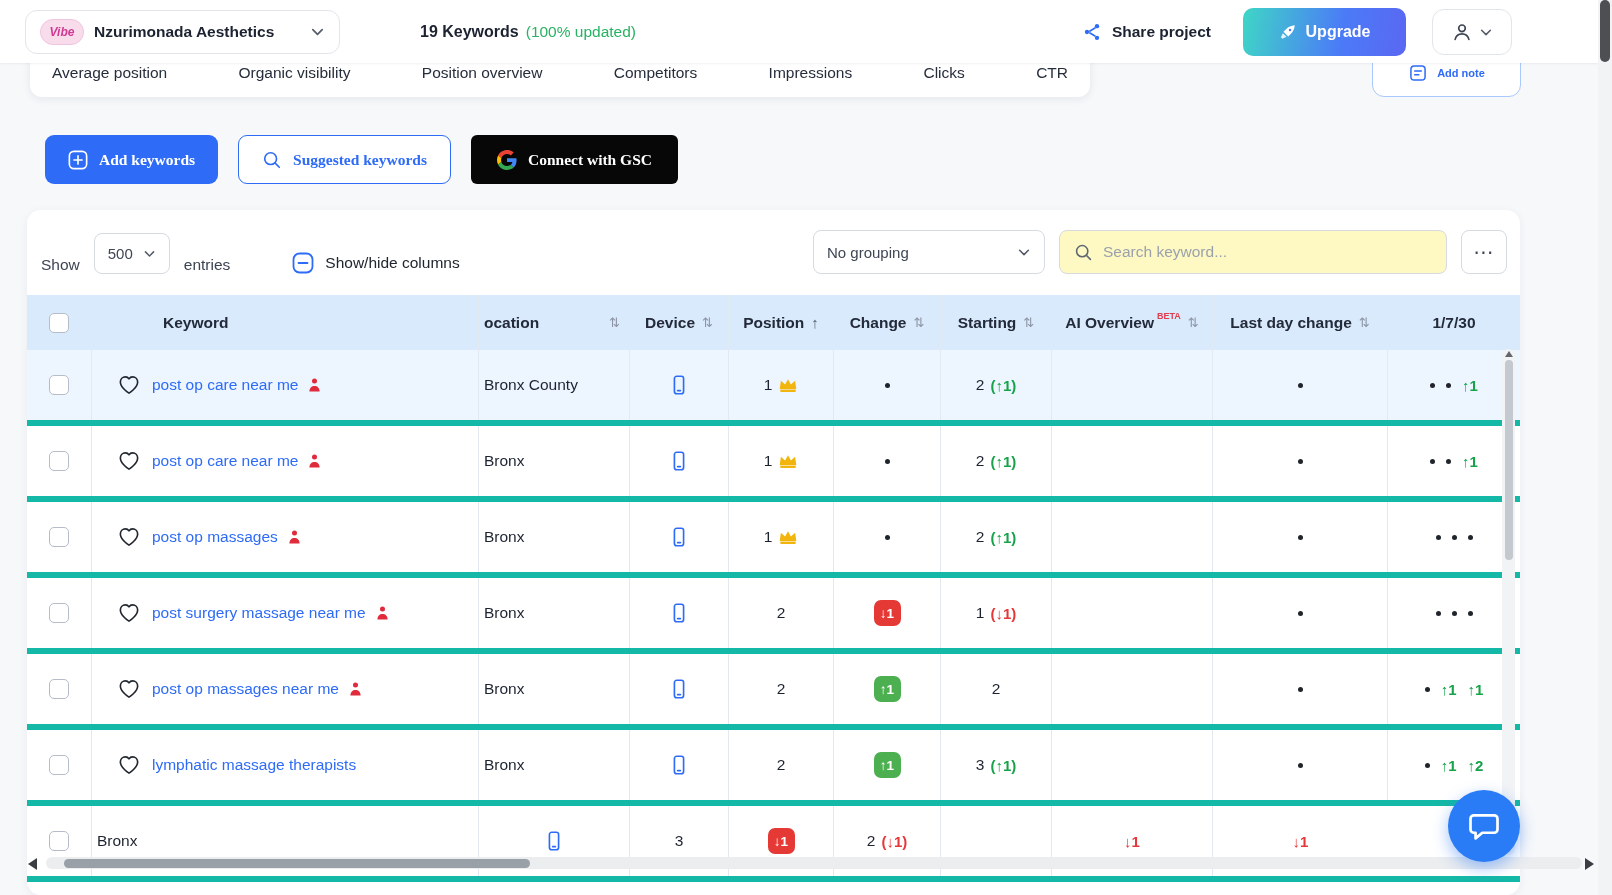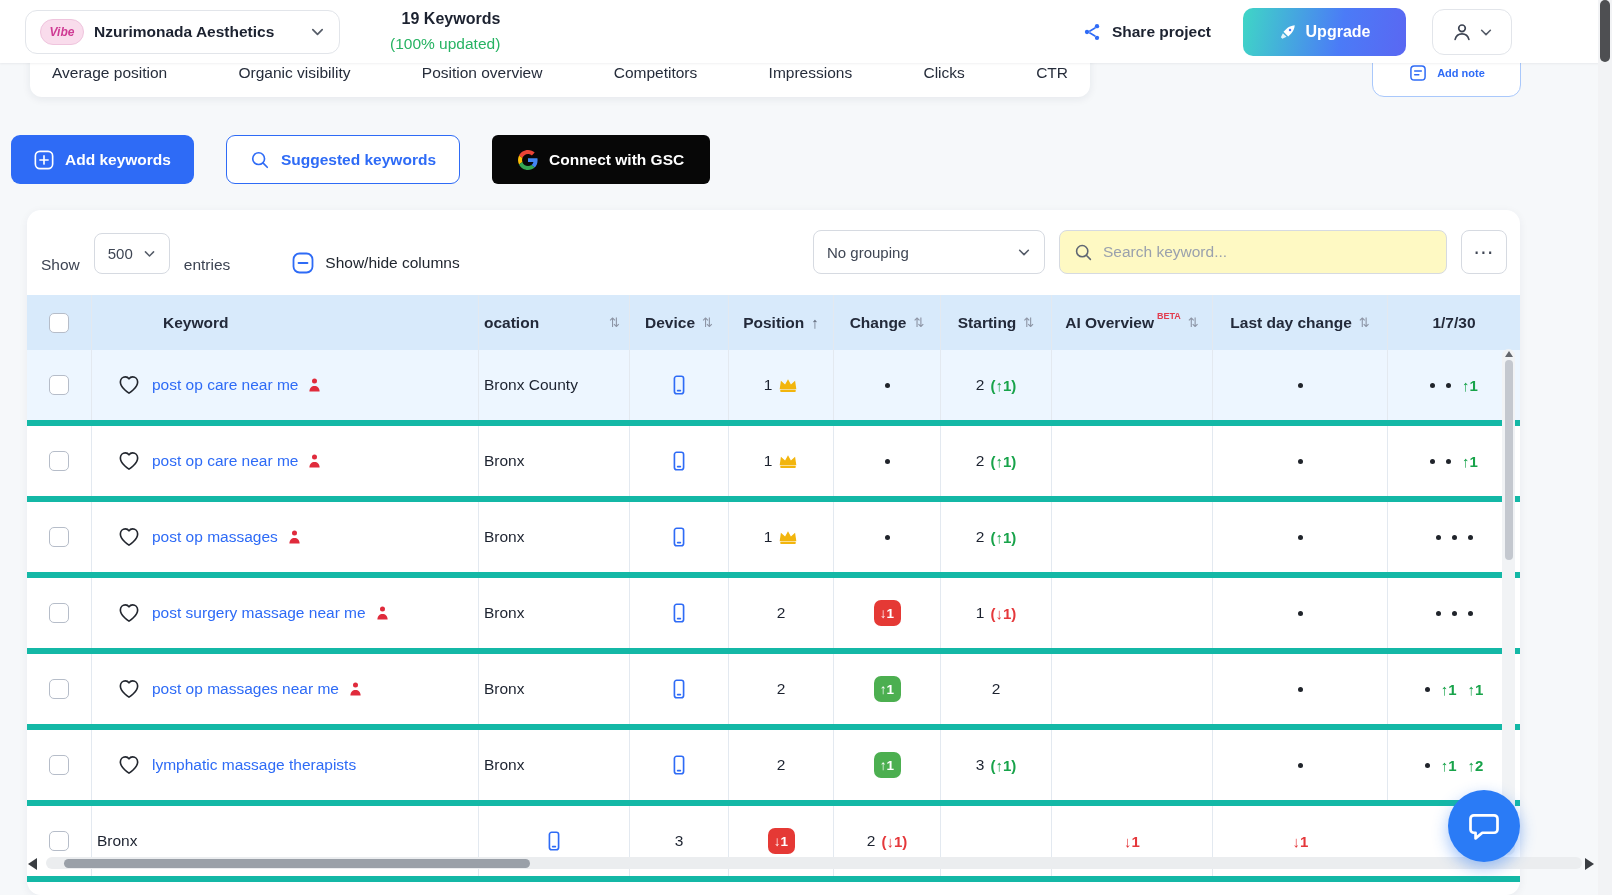--- a/index.html
+++ b/index.html
@@ -19,21 +19,21 @@
     width:315px; height:44px; border:1px solid #e2e5ea; border-radius:12px;
     display:flex; align-items:center; padding:0 14px; gap:10px; background:#fff; cursor:pointer;
   }
   .logo-pill {
     min-width:44px; height:26px; border-radius:13px; background:#f9dcec; border:1px solid #efc4dd;
     display:flex; align-items:center; justify-content:center;
     font-size:12px; font-weight:700; font-style:italic; color:#cf3b94;
   }
   .project-name { font-size:15.5px; font-weight:600; color:#1c2230; }
   .project-select .chev { margin-left:auto; }
-  .kw-summary { margin-left:50px; font-size:16px; display:flex; gap:7px; align-items:flex-end;flex-direction:column; }
+  .kw-summary { margin-left:80px; font-size:16px; display:flex; gap:7px; align-items:flex-start; }
   .kw-count { font-weight:600; color:#1c2230; }
   .kw-updated { color:#27b363; font-weight:500; font-size:15.5px; }
   .share-btn { margin-left:auto; display:flex; align-items:center; gap:10px; font-size:15.5px; font-weight:600; color:#1c2230; cursor:pointer; }
   .upgrade-btn {
     margin-left:32px; width:163px; height:48px; border-radius:10px; border:none; cursor:pointer;
     background:linear-gradient(100deg,#3fd6c6 0%,#4b7bf7 60%,#5a67f2 100%);
     color:#fff; font-size:16px; font-weight:700; display:flex; align-items:center; justify-content:center; gap:9px;
     font-family:inherit;
   }
   .account-btn {
@@ -49,21 +49,21 @@
   }
   .tab { font-size:15.5px; color:#262d3b; font-weight:500; cursor:pointer; white-space:nowrap; }
   .add-note-card {
     position:absolute; top:48px; left:1372px; width:149px; height:49px; z-index:10;
     background:#fff; border:1.5px solid #a9c8fb; border-radius:12px;
     display:flex; align-items:center; justify-content:center; gap:9px;
     color:#2e6bf6; font-size:11px; font-weight:600; cursor:pointer;
   }
 
   
-  .actions { position:absolute; top:135px; left:11px; display:flex; gap:32px; z-index:5; }
+  .actions { position:absolute; top:135px; left:45px; display:flex; gap:20px; z-index:5;font-family:Liberation Serif, serif; }
   .btn { height:49px; border-radius:9px; display:flex; align-items:center; gap:11px;
          font-size:15.5px; font-weight:600; padding:0 23px; cursor:pointer; border:none; font-family:inherit; }
   .btn-primary { background:#2e6bf6; color:#fff; }
   .btn-outline { background:#fff; color:#2e6bf6; border:1.6px solid #2e6bf6; }
   .btn-dark { background:#070707; color:#fff; border-radius:6px; padding:0 26px; }
 
   
   .card {
     position:absolute; top:210px; left:27px; width:1493px; height:685px; z-index:5;
     background:#fff; border-radius:14px; box-shadow:0 2px 10px rgba(25,39,70,.06);

